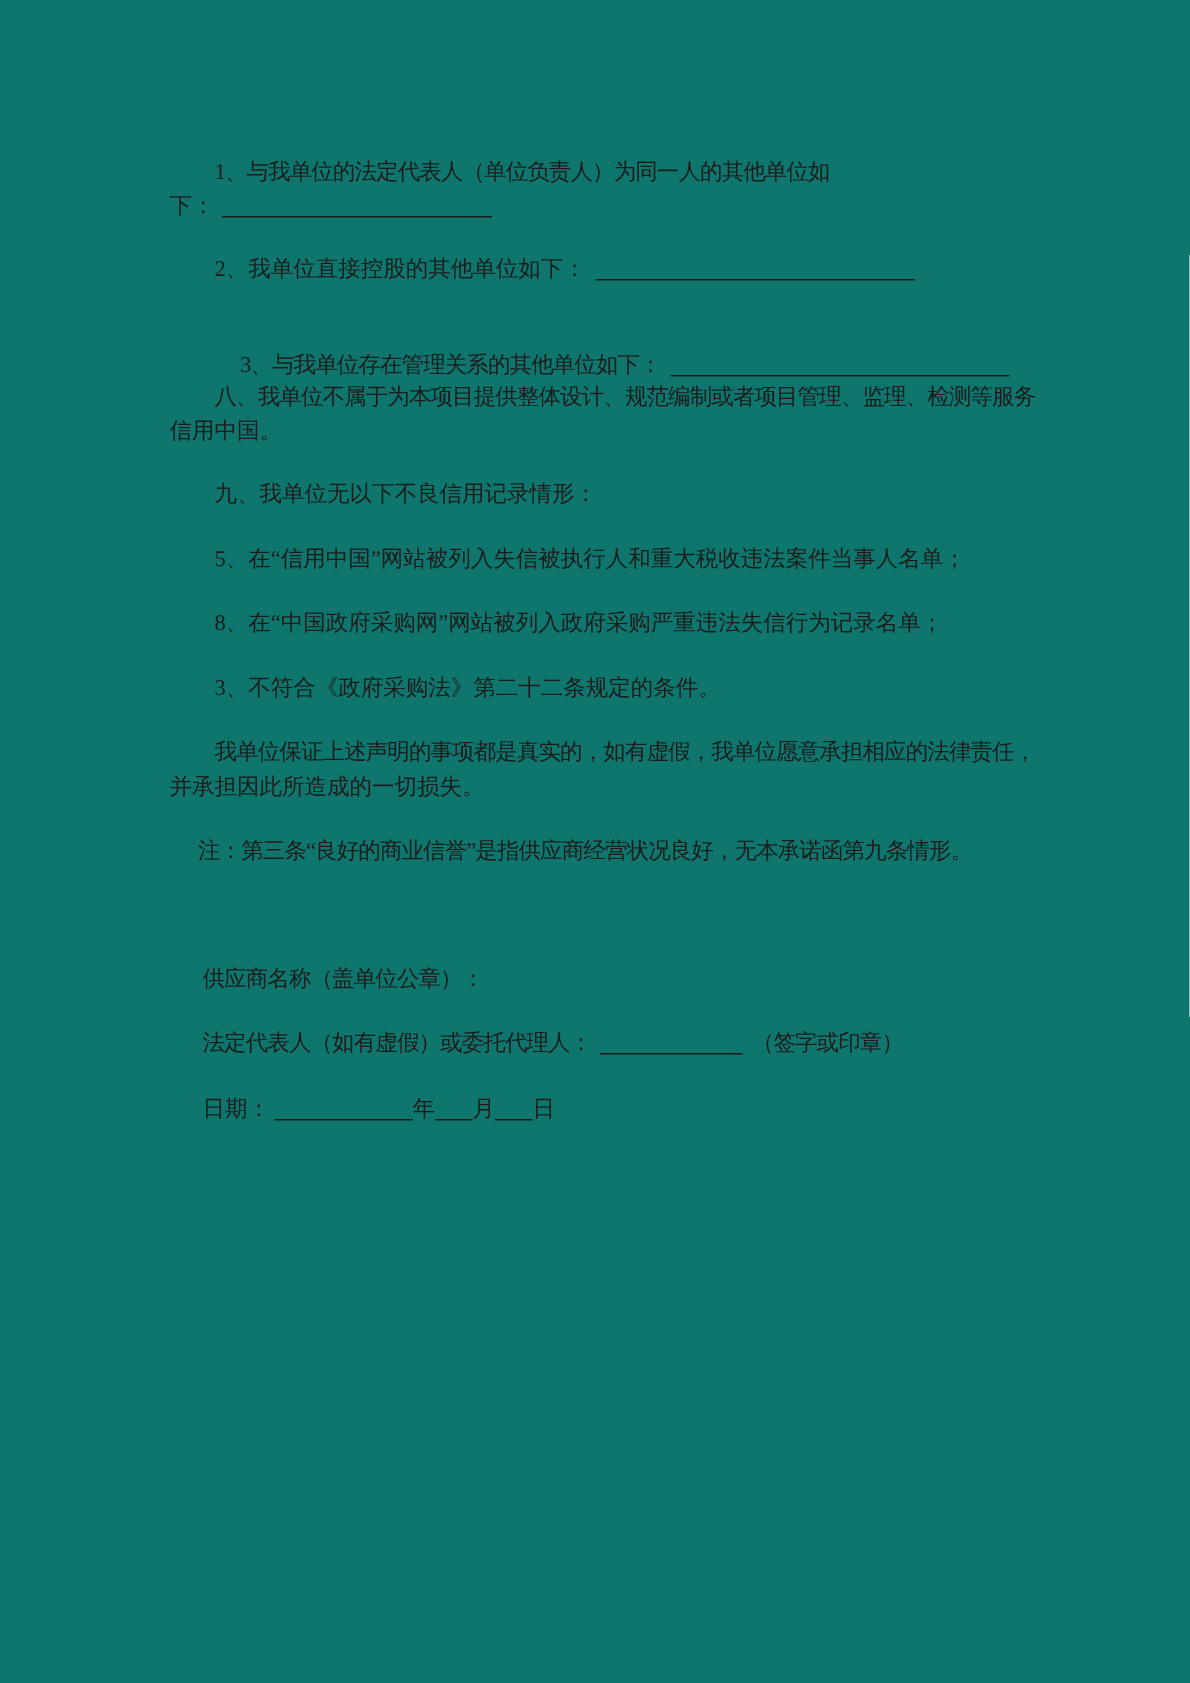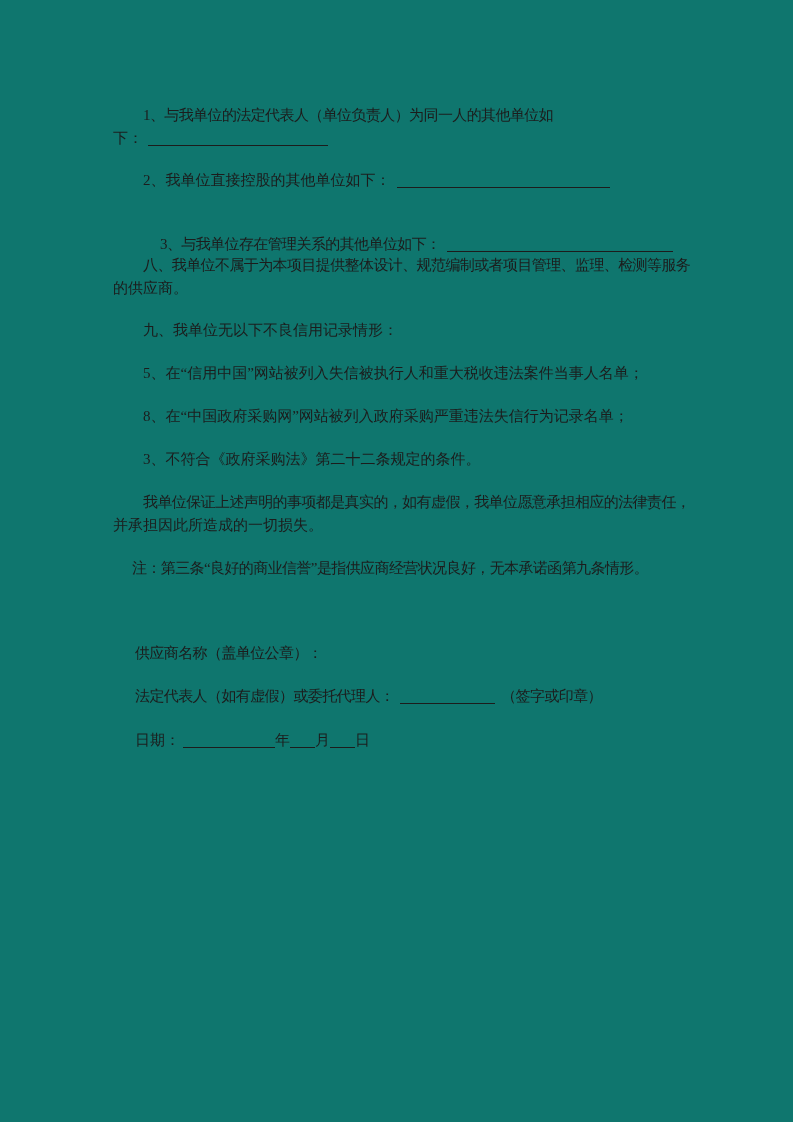--- a/index.html
+++ b/index.html
@@ -41,21 +41,21 @@
 </style>
 </head>
 <body>
 
 <div class="page" id="doc-root" style="background: #0f766e; color: rgb(28, 28, 28);">
     <div class="doc-line tight" style="left: 143px; top: 105px;"><span class="seg-text">1、与我单位的法定代表人（单位负责人）为同一人的其他单位如</span></div>
     <div class="doc-line" style="left: 113px; top: 128px;"><span class="seg-text">下：</span><span class="seg-blank" style="width: 180px; margin-left: 5px;"></span></div>
     <div class="doc-line" style="left: 143px; top: 170px;"><span class="seg-text">2、我单位直接控股的其他单位如下：</span><span class="seg-blank" style="width: 213px; margin-left: 6px;"></span></div>
     <div class="doc-line tight" style="left: 160px; top: 212px; margin-top: 22px;"><span class="seg-text">3、与我单位存在管理关系的其他单位如下：</span><span class="seg-blank" style="width: 226px; margin-left: 6px;"></span></div>
     <div class="doc-line tight" style="left: 143px; top: 255px;"><span class="seg-text">八、我单位不属于为本项目提供整体设计、规范编制或者项目管理、监理、检测等服务</span></div>
-    <div class="doc-line" style="left: 113px; top: 278px;"><span class="seg-text">的供应商。</span></div>
+    <div class="doc-line" style="left: 113px; top: 278px;"><span class="seg-text">信用中国。</span></div>
     <div class="doc-line" style="left: 143px; top: 320px;"><span class="seg-text">九、我单位无以下不良信用记录情形：</span></div>
     <div class="doc-line" style="left: 143px; top: 363px;"><span class="seg-text">5、在“信用中国”网站被列入失信被执行人和重大税收违法案件当事人名单；</span></div>
     <div class="doc-line" style="left: 143px; top: 406px;"><span class="seg-text">8、在“中国政府采购网”网站被列入政府采购严重违法失信行为记录名单；</span></div>
     <div class="doc-line" style="left: 143px; top: 449px;"><span class="seg-text">3、不符合《政府采购法》第二十二条规定的条件。</span></div>
     <div class="doc-line tight" style="left: 143px; top: 492px;"><span class="seg-text">我单位保证上述声明的事项都是真实的，如有虚假，我单位愿意承担相应的法律责任，</span></div>
     <div class="doc-line" style="left: 113px; top: 515px;"><span class="seg-text">并承担因此所造成的一切损失。</span></div>
     <div class="doc-line tight" style="left: 132px; top: 558px;"><span class="seg-text">注：第三条“良好的商业信誉”是指供应商经营状况良好，无本承诺函第九条情形。</span></div>
     <div class="doc-line tight" style="left: 135px; top: 643px;"><span class="seg-text">供应商名称（盖单位公章）：</span></div>
     <div class="doc-line tight" style="left: 135px; top: 686px;"><span class="seg-text">法定代表人（如有虚假）或委托代理人：</span><span class="seg-blank" style="width: 95px; margin-left: 6px;"></span><span class="seg-text" style="margin-left: 6px; margin-top: 24px;">（签字或印章）</span></div>
     <div class="doc-line" style="left: 135px; top: 730px;"><span class="seg-text">日期：</span><span class="seg-blank" style="width: 92px; margin-left: 3px;"></span><span class="seg-text">年</span><span class="seg-blank" style="width: 25px;"></span><span class="seg-text">月</span><span class="seg-blank" style="width: 25px;"></span><span class="seg-text">日</span></div>

